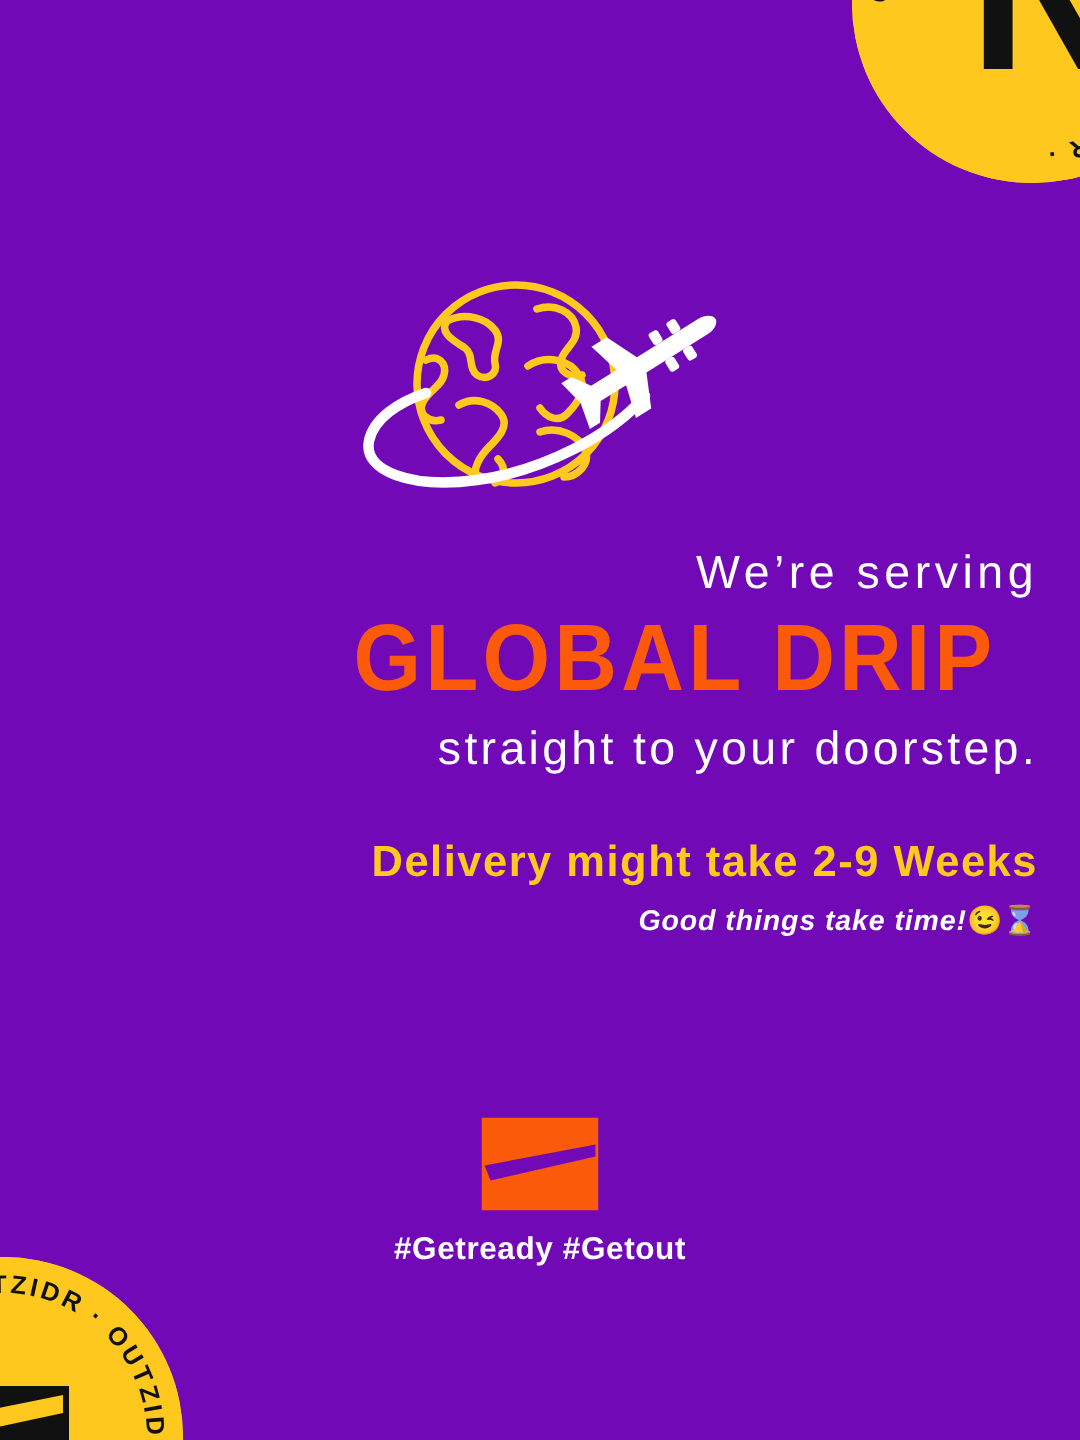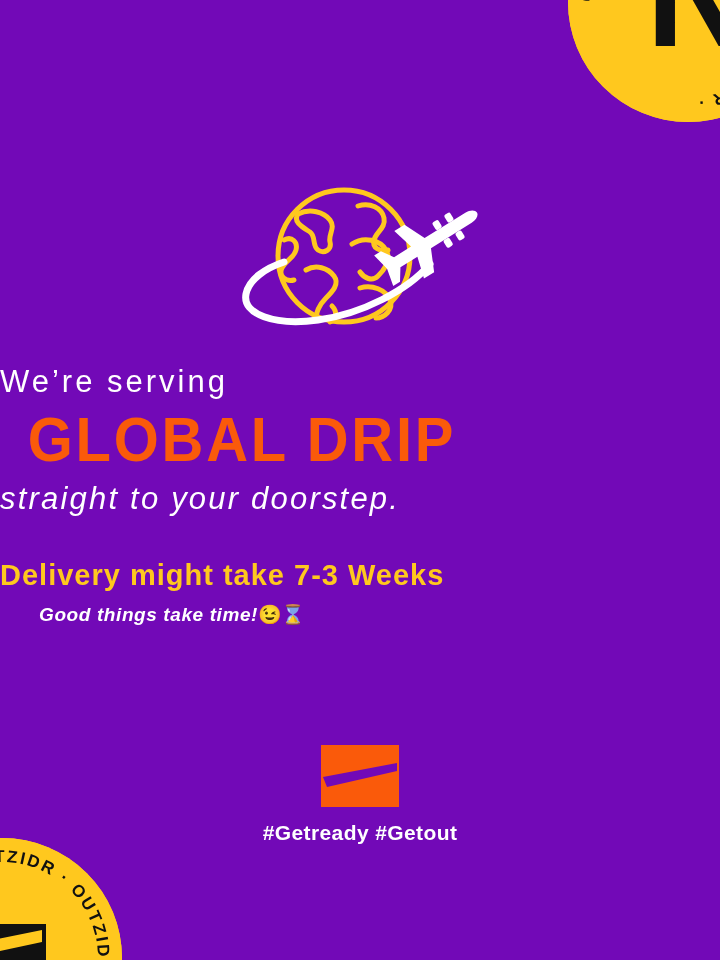--- a/index.html
+++ b/index.html
@@ -58,21 +58,21 @@
     width: 256px;
     height: 168px;
   }
 
   
   #copy-block {
     position: absolute;
     left: 0;
     top: 362px;
     width: 692px;
-    text-align: left;
+    text-align: right;
   }
   #eyebrow-line {
     font-size: 31px;
     line-height: 40px;
     font-weight: 300;
     color: #ffffff;
     letter-spacing: 3.0px;
     margin: 0;
   }
   #headline {
@@ -87,21 +87,20 @@
     transform-origin: center;
     white-space: nowrap;
   }
   #subline {
     font-size: 31px;
     line-height: 42px;
     font-weight: 300;
     color: #ffffff;
     letter-spacing: 2.2px;
     margin: 6px 0 0 0;
-    font-style: italic;
   }
   #delivery-note {
     font-size: 29px;
     line-height: 38px;
     font-weight: bold;
     color: #ffc81e;
     letter-spacing: 1.0px;
     margin: 36px 0 0 0;
   }
   #reassurance-note {
@@ -205,21 +204,21 @@
         <rect x="10" y="-9" width="7" height="9" rx="2" fill="#ffffff"></rect>
         <rect x="24" y="-9" width="7" height="9" rx="2" fill="#ffffff"></rect>
       </g>
     </svg>
   </div>
 
   <div id="copy-block">
     <p id="eyebrow-line">We’re serving</p>
     <h1 id="headline">GLOBAL DRIP</h1>
     <p id="subline">straight to your doorstep.</p>
-    <p id="delivery-note">Delivery might take 7-3 Weeks</p>
+    <p id="delivery-note">Delivery might take 2-9 Weeks</p>
     <p id="reassurance-note"><span>Good things take time!</span><span class="emoji">😉⌛</span></p>
   </div>
 
   <div id="brand-lockup">
     <svg id="brand-mark" viewBox="0 0 78 62" xmlns="http://www.w3.org/2000/svg">
       <rect x="0" y="0" width="78" height="62" fill="#fa5a0a"></rect>
       <polygon points="2,32 76,18 76,26 6,42" fill="#7209b7"></polygon>
     </svg>
     <p id="hashtags">#Getready #Getout</p>
   </div>

